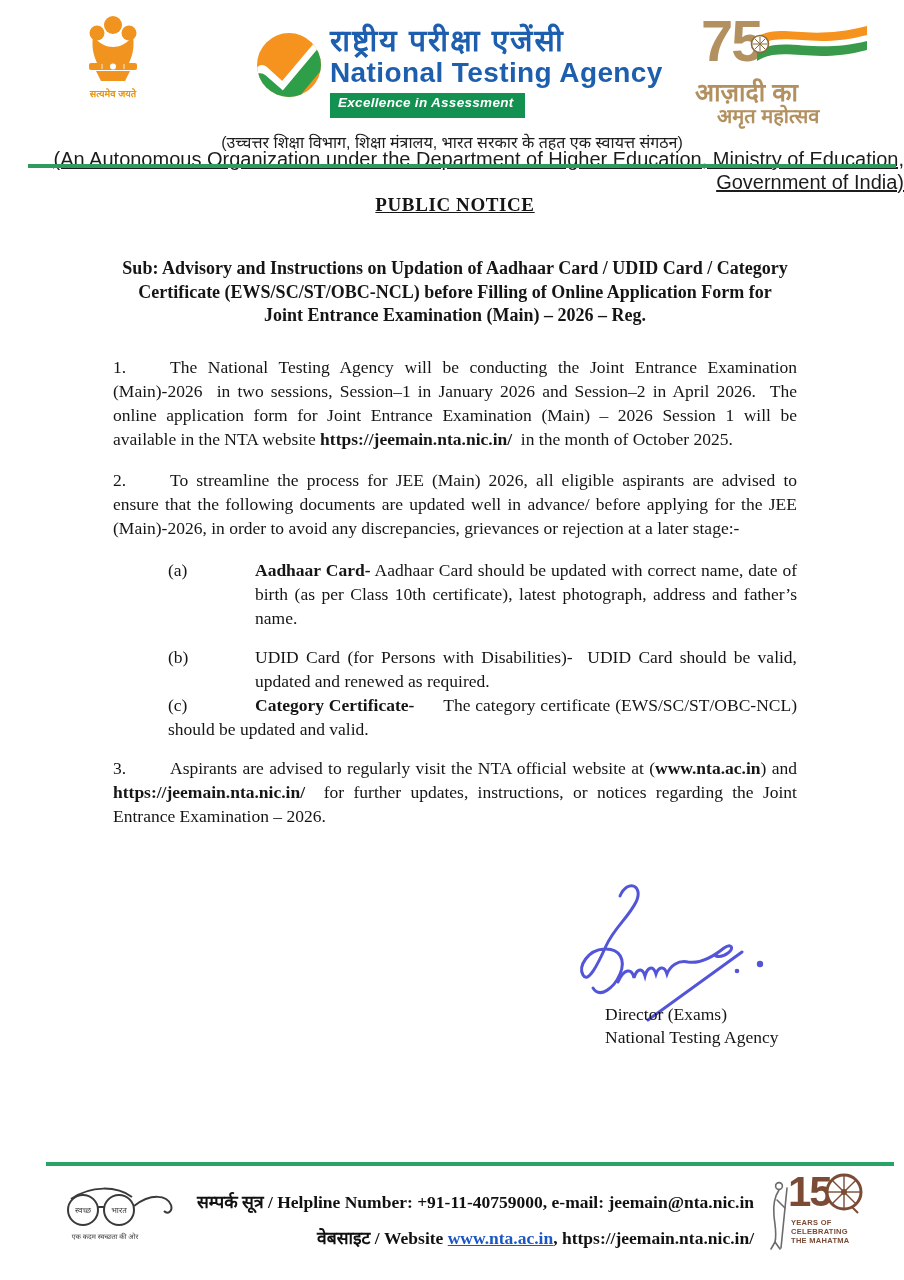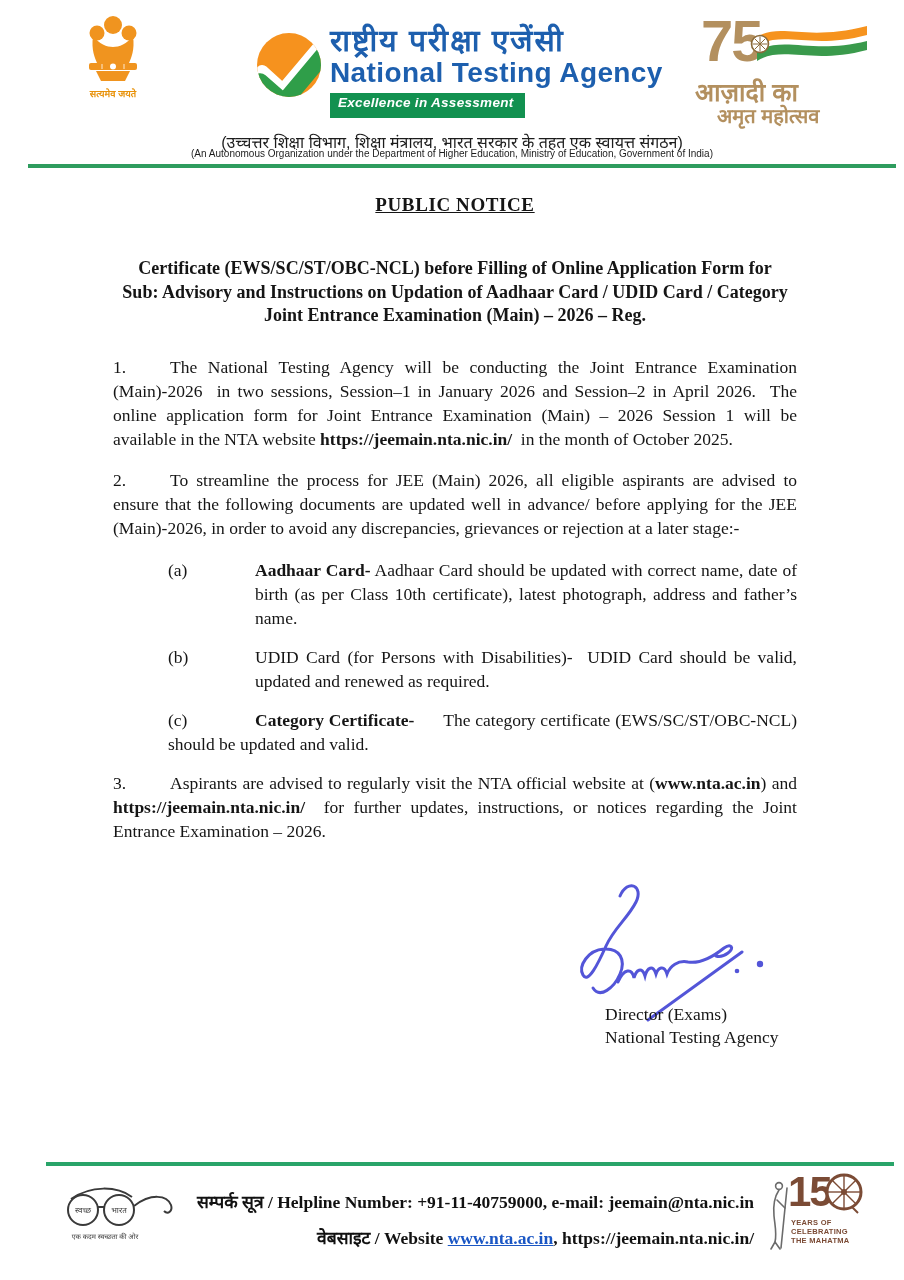--- a/index.html
+++ b/index.html
@@ -19,37 +19,37 @@
          font-family:"Liberation Sans",sans-serif;letter-spacing:.3px;}
   .azadi{position:absolute;left:693px;top:12px;width:180px;height:122px;
          font-family:"Liberation Sans",sans-serif;color:#b3905f;}
   .azadi-75{position:absolute;left:8px;top:0;font-size:58px;line-height:58px;font-weight:bold;
             letter-spacing:-2px;color:#b3905f;}
   .azadi-flag{position:absolute;left:56px;top:8px;}
   .azadi-l1{position:absolute;left:2px;top:62px;font-size:25px;font-weight:bold;white-space:nowrap;}
   .azadi-l2{position:absolute;left:24px;top:90px;font-size:20px;font-weight:bold;white-space:nowrap;}
   .org-hindi{position:absolute;left:0;top:131px;width:904px;text-align:center;
              font-size:16px;color:#1c1c1c;font-family:"Liberation Sans",sans-serif;}
-  .org-english{position:absolute;left:0;top:148px;width:904px;text-align:center;
-               font-size:10px;color:#1c1c1c;font-family:"Liberation Sans",sans-serif;}
+  .org-english{position:absolute;left:0;top:148px;width:904px;text-align:right;
+               font-size:20px;color:#1c1c1c;font-family:"Liberation Sans",sans-serif;text-decoration:underline;}
   .rule-top{position:absolute;left:28px;right:8px;top:164px;height:3.5px;background:#2e9c5e;}
 
   
   .content{position:absolute;left:113px;top:193px;width:684px;}
   .notice-title{text-align:center;font-weight:bold;font-size:19px;line-height:24px;
                 text-decoration:underline;letter-spacing:.6px;}
   .notice-date{text-align:center;font-weight:bold;font-size:18px;line-height:24px;margin-top:14px;}
   .subject{margin-top:40px;text-align:center;font-weight:bold;font-size:18px;line-height:23.5px;}
   .body-para{margin-top:15px;font-size:17.5px;line-height:24px;text-align:justify;}
   .body-para.first{margin-top:27px;}
   .para-num{display:inline-block;width:57px;}
   .list-item{position:relative;margin-left:55px;padding-left:87px;margin-top:15px;
              font-size:17.5px;line-height:24px;text-align:justify;}
   .list-marker{position:absolute;left:0;top:0;}
-  .list-item-c{margin-left:55px;margin-top:15px;font-size:17.5px;line-height:24px;text-align:justify;}
+  .list-item-c{margin-left:55px;font-size:17.5px;line-height:24px;text-align:justify;}
   .list-item-c .c-marker{display:inline-block;width:87px;}
 
   
   .sig-svg{position:absolute;left:576px;top:880px;}
   .signatory{position:absolute;left:605px;top:1003px;font-size:17.5px;line-height:23px;}
 
   
   .rule-bottom{position:absolute;left:46px;right:10px;top:1162px;height:4px;background:#29a469;}
   .swachh{position:absolute;left:55px;top:1183px;}
   .footer-text{position:absolute;left:130px;right:150px;top:1184px;text-align:right;
@@ -125,22 +125,22 @@
   </div>
 
   <div class="org-hindi">(उच्चत्तर शिक्षा विभाग, शिक्षा मंत्रालय, भारत सरकार के तहत एक स्वायत्त संगठन)</div>
   <div class="org-english">(An Autonomous Organization under the Department of Higher Education, Ministry of Education, Government of India)</div>
   <div class="rule-top"></div>
 
   <div class="content">
     <div class="notice-title">PUBLIC NOTICE</div>
 
     <div class="subject">
+      <div>Sub: Advisory and Instructions on Updation of Aadhaar Card / UDID Card / Category</div>
       <div>Certificate (EWS/SC/ST/OBC-NCL) before Filling of Online Application Form for</div>
-      <div>Sub: Advisory and Instructions on Updation of Aadhaar Card / UDID Card / Category</div>
       <div>Joint Entrance Examination (Main) – 2026 – Reg.</div>
     </div>
 
     <p class="body-para first"><span class="para-num">1.</span><span><span>The National Testing Agency will be conducting the Joint Entrance Examination (Main)-2026&nbsp; in two sessions, Session–1 in January 2026 and Session–2 in April 2026.&nbsp; The online application form for Joint Entrance Examination (Main) – 2026 Session 1 will be available in the NTA website </span><span style="font-weight: 700;">https://jeemain.nta.nic.in/</span><span>&nbsp; in the month of October 2025.</span></span></p>
 
     <p class="body-para"><span class="para-num">2.</span><span><span>To streamline the process for JEE (Main) 2026, all eligible aspirants are advised to ensure that the following documents are updated well in advance/ before applying for the JEE (Main)-2026, in order to avoid any discrepancies, grievances or rejection at a later stage:-</span></span></p>
 
     <div class="list-item">
       <span class="list-marker">(a)</span><span><span style="font-weight: 700;">Aadhaar Card-</span><span> Aadhaar Card should be updated with correct name, date of birth (as per Class 10th certificate), latest photograph, address and father’s name.</span></span>
     </div>

